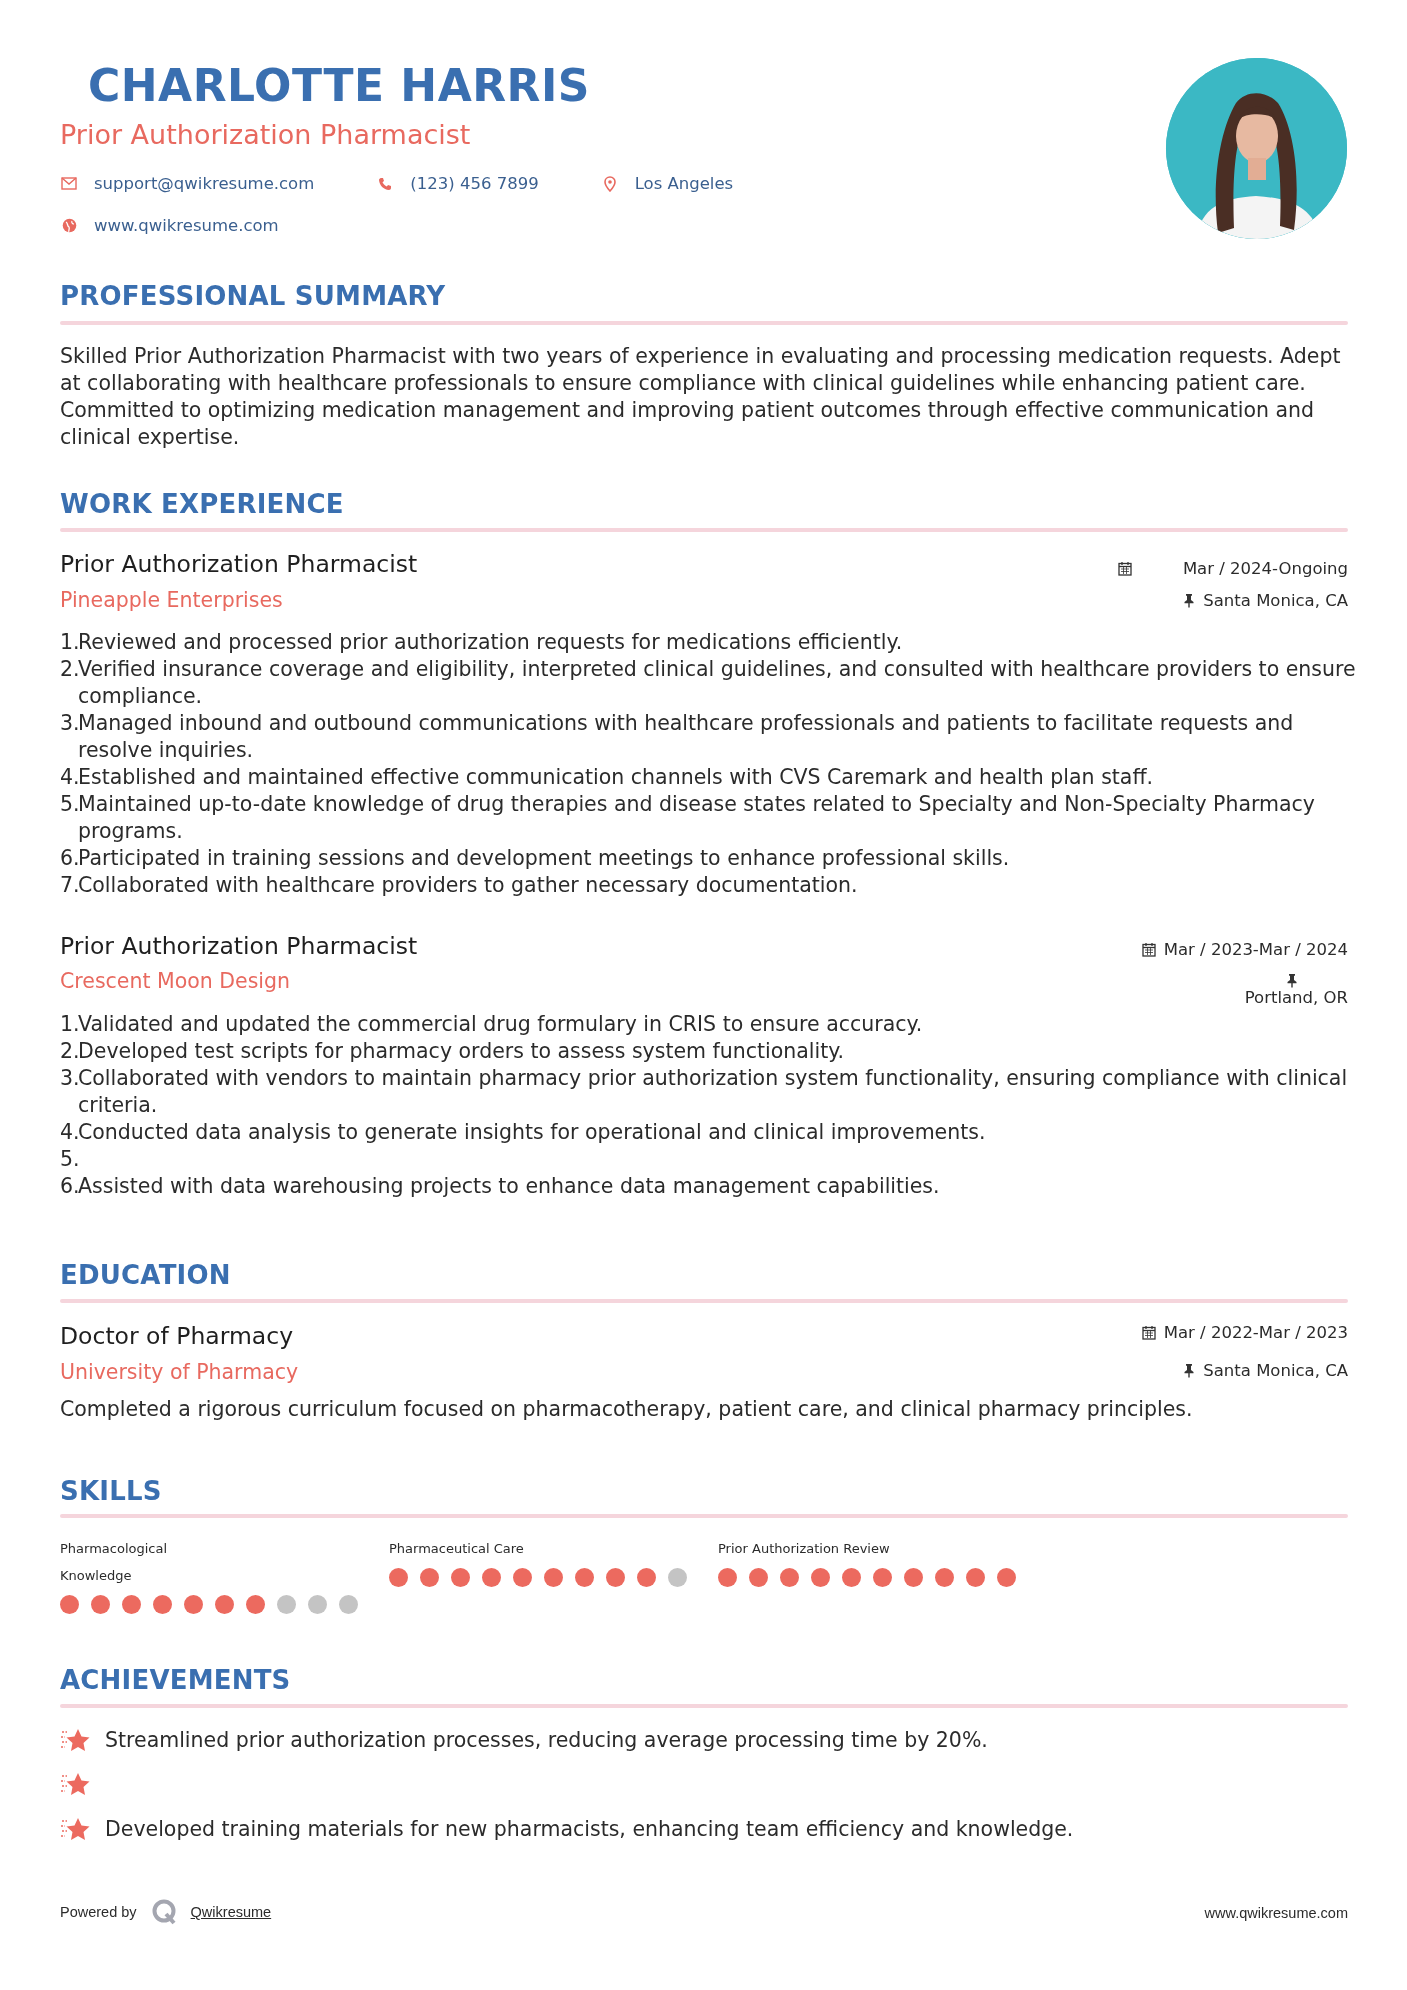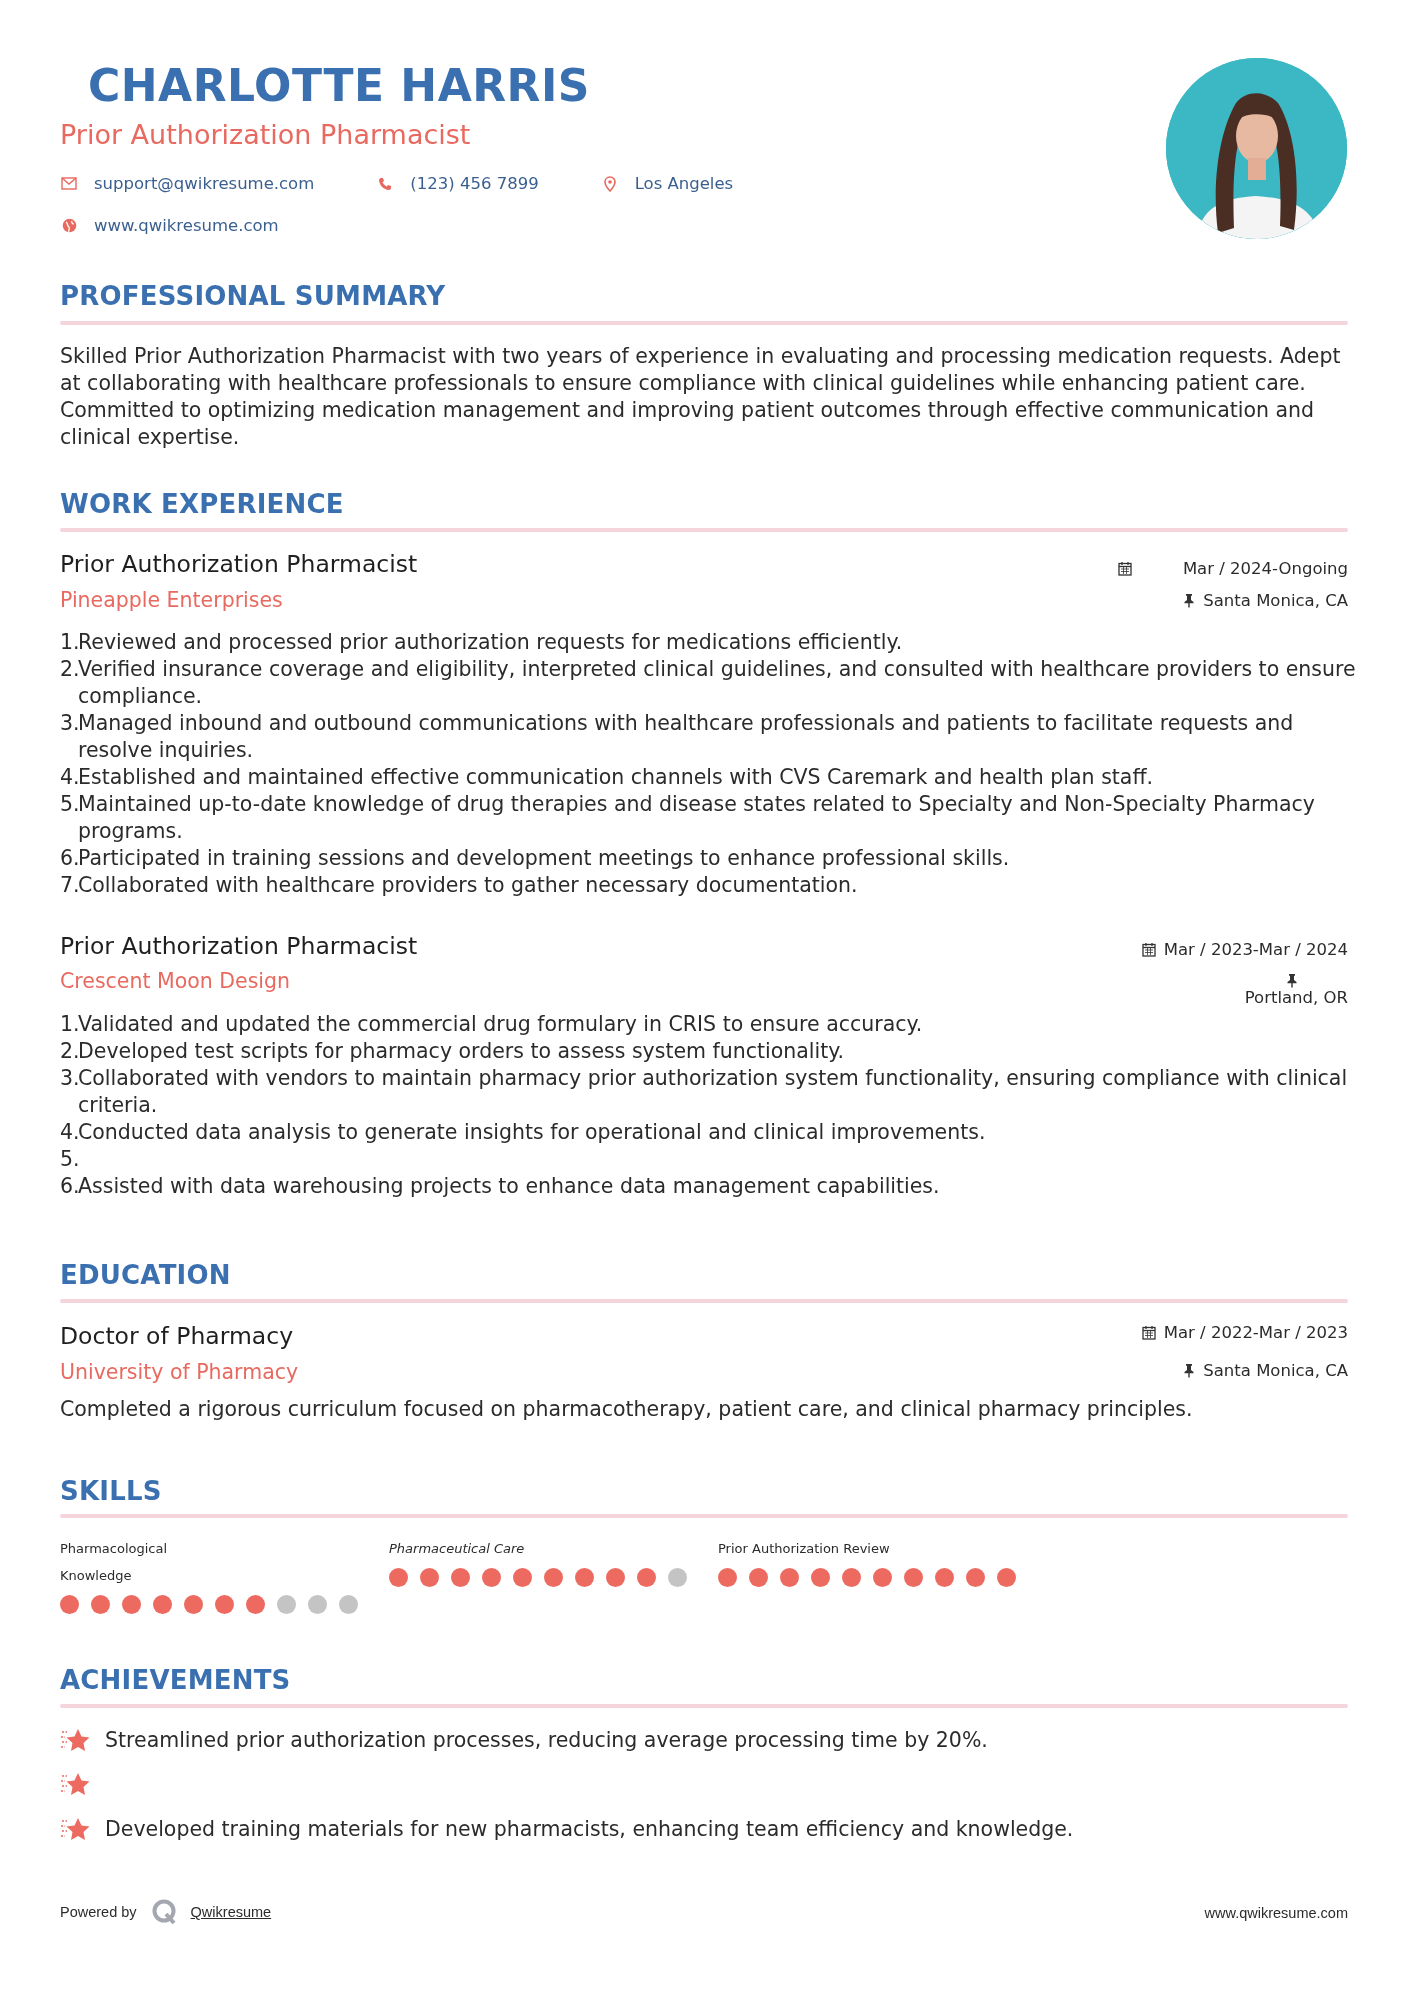--- a/index.html
+++ b/index.html
@@ -244,21 +244,21 @@
         <span class="dot"></span>
         <span class="dot"></span>
         <span class="dot"></span>
         <span class="dot"></span>
         <span class="dot off"></span>
         <span class="dot off"></span>
         <span class="dot off"></span>
       </div>
   </div>
   <div class="skill">
-    <div class="skill-label" style="height:27px;font-style:italic;">
+    <div class="skill-label" style="height:27px;">
         <div>Pharmaceutical Care</div>
       </div>
     <div class="dots">
         <span class="dot"></span>
         <span class="dot"></span>
         <span class="dot"></span>
         <span class="dot"></span>
         <span class="dot"></span>
         <span class="dot"></span>
         <span class="dot"></span>

